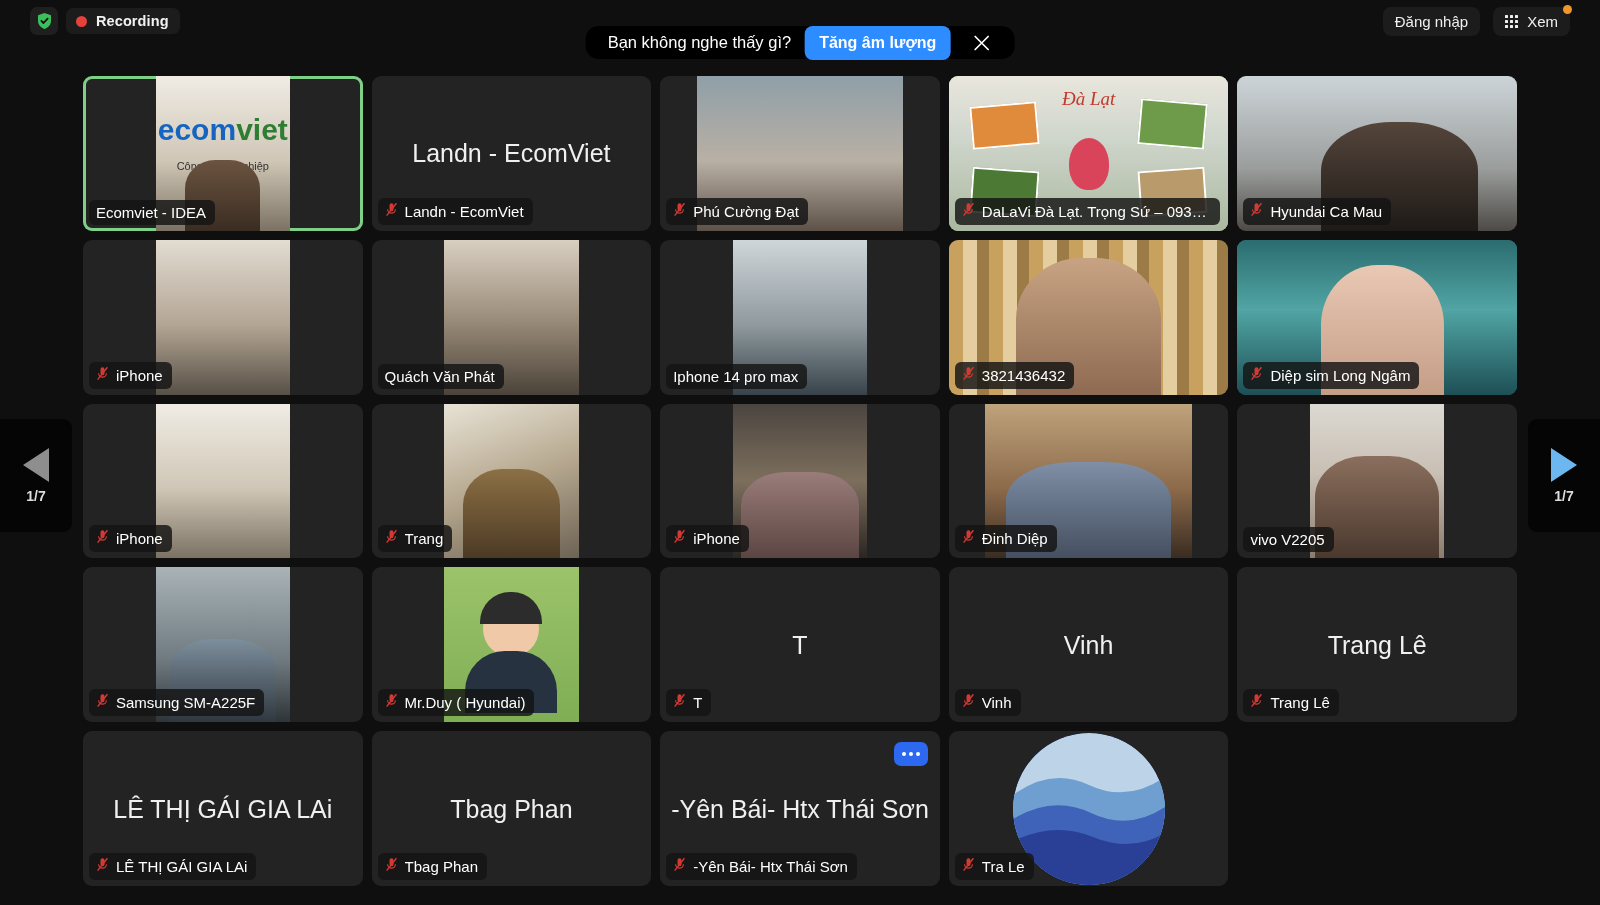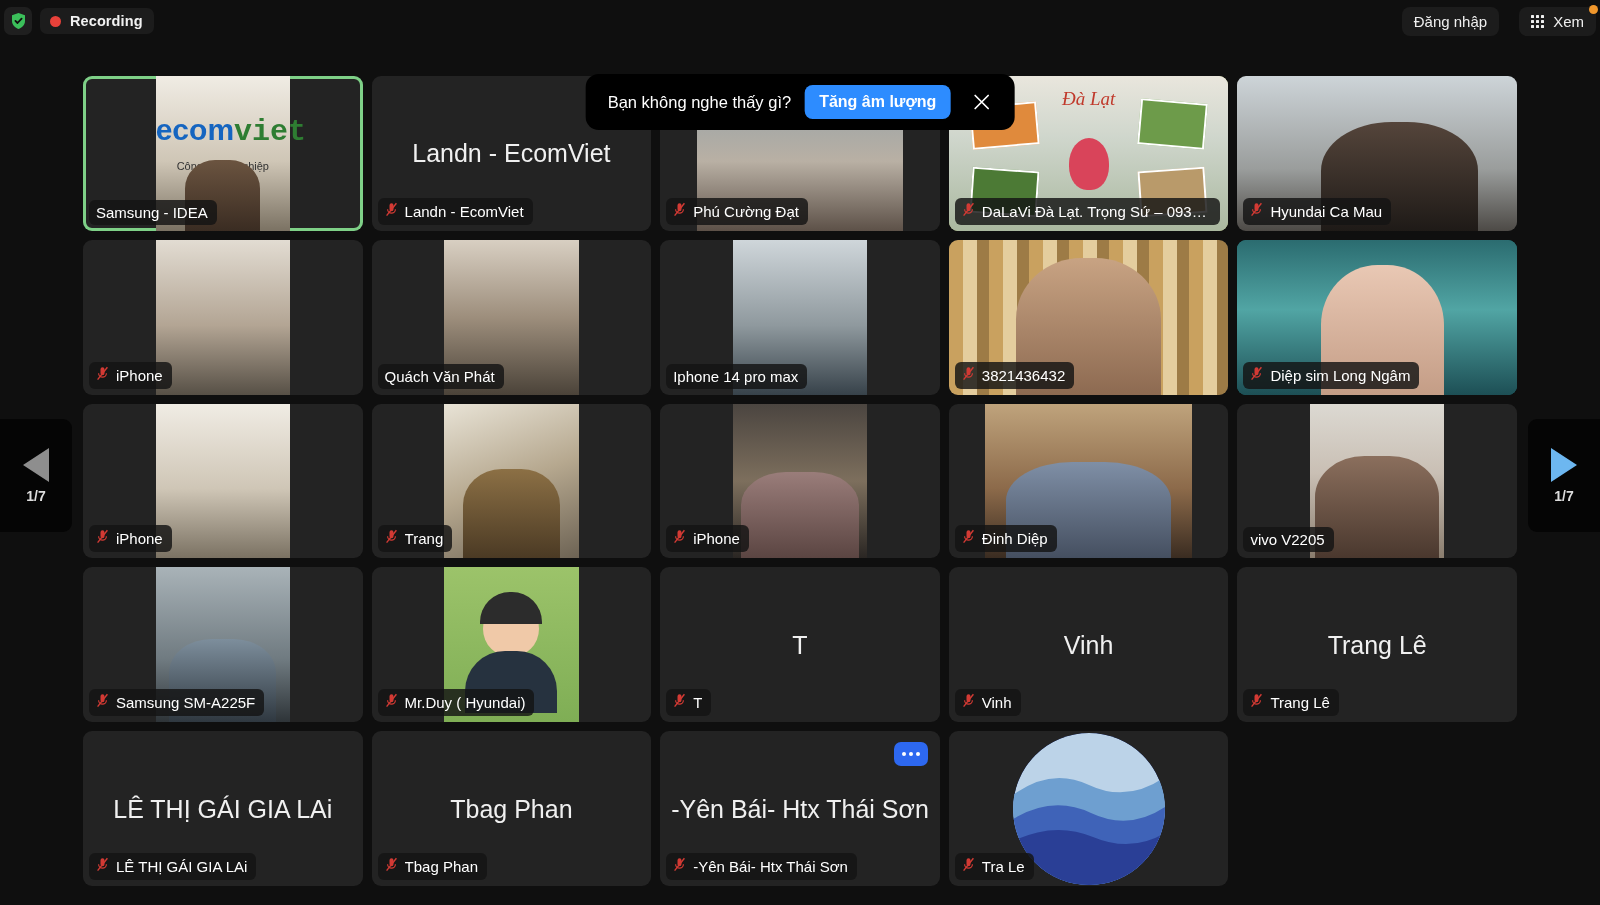--- a/index.html
+++ b/index.html
@@ -8,54 +8,54 @@
     background: #0f0f0f;
     font-family: "Liberation Sans", sans-serif;
     overflow: hidden;
   }
   .app { position: relative; width: 1600px; height: 905px; background: #0f0f0f; }
 
   
   .topbar {
     position: absolute; top: 0; left: 0; right: 0; height: 42px;
     display: flex; align-items: center; justify-content: space-between;
-    padding: 0 4px;
+    padding: 0 30px;
     z-index: 40;
   }
   .topleft { display: flex; align-items: center; gap: 8px; }
   .shield {
     width: 28px; height: 28px; border-radius: 7px; background: #1f1f1f;
     display: flex; align-items: center; justify-content: center;
   }
   .rec-badge {
     display: flex; align-items: center; gap: 9px;
     background: #1c1c1c; border-radius: 7px; padding: 5px 11px 5px 10px;
   }
   .rec-dot { width: 11px; height: 11px; border-radius: 50%; background: #e8413a; }
   .rec-label { color: #f2f2f2; font-size: 14.5px; font-weight: bold; letter-spacing: .1px; }
 
-  .topright { display: flex; align-items: center; gap: 20px; text-align: center; }
+  .topright { display: flex; align-items: center; gap: 13px; text-align: center; }
   .tb-btn {
     display: flex; align-items: center; gap: 9px;
     background: #1c1c1c; border-radius: 8px; padding: 6px 12px;
     color: #efefef; font-size: 15px; position: relative; cursor: pointer;
   }
   .grid-ic { display: grid; grid-template-columns: repeat(3, 3px); grid-gap: 2px; }
   .grid-ic i { width: 3px; height: 3px; background: #efefef; display: block; border-radius: .5px; }
   .orange-dot {
     position: absolute; top: -2px; right: -2px;
     width: 9px; height: 9px; border-radius: 50%; background: #f0972c;
   }
 
   
   .banner {
     position: absolute; top: 26px; left: 50%; transform: translateX(-50%);
-    height: 56px; background: #000; border-radius: 13px;
+    height: 33px; background: #000; border-radius: 13px;
     display: flex; align-items: center; gap: 14px;
-    padding: 0 18px 0 22px; z-index: 60; margin-top: 48px;
+    padding: 0 18px 0 22px; z-index: 60;
   }
   .banner-text { color: #fff; font-size: 16.5px; white-space: nowrap; }
   .banner-cta {
     background: #2d8cff; color: #fff; border: none; border-radius: 8px;
     padding: 8px 14px; font-size: 16px; font-weight: bold;
     font-family: "Liberation Sans", sans-serif; cursor: pointer; white-space: nowrap;
   }
   .banner-x {
     width: 30px; height: 30px; display: flex; align-items: center; justify-content: center;
     cursor: pointer; margin-left: 2px;
@@ -199,26 +199,26 @@
   </div>
   <div class="pager right">
     <span class="tri r"></span>
     <span class="pg-lbl">1/7</span>
   </div>
 
   <div class="grid">
 
     <div class="tile active">
       <div class="vid narrow g13">
-        <div style="position:absolute;top:24%;left:0;right:0;text-align:center;color:#1565c0;font-size:30px;font-weight:bold;font-family:'Liberation Sans',sans-serif;">ecom<span style="color:#2e7d32;font-family:Liberation Mono, monospace;">viet</span></div>
+        <div style="position:absolute;top:24%;left:0;right:0;text-align:center;color:#1565c0;font-size:30px;font-weight:bold;font-family:'Liberation Sans',sans-serif;">ecom<span style="color:#2e7d32;">viet</span></div>
         <div style="position:absolute;top:54%;left:0;right:0;text-align:center;color:#333;font-size:11px;">Công tác ... nghiệp</div>
         <div style="position:absolute;bottom:0;left:22%;right:22%;height:46%;background:linear-gradient(180deg,#6b5440 0%,#3a2c22 100%);border-radius:40% 40% 0 0;"></div>
       </div>
       <div class="name-chip">
-        <span class="nm">Samsung - IDEA</span>
+        <span class="nm">Ecomviet - IDEA</span>
       </div>
     </div>
 
     <div class="tile">
       <div class="big-name">Landn - EcomViet</div>
       <div class="name-chip">
         <span>
           <svg width="13" height="15" viewBox="0 0 13 15">
               <path d="M6.5 1.2a2 2 0 0 1 2 2v4a2 2 0 0 1-4 0v-4a2 2 0 0 1 2-2z" fill="#d33a34"></path>
               <path d="M2.6 7.2c0 2.2 1.8 3.9 3.9 3.9s3.9-1.7 3.9-3.9" stroke="#d33a34" stroke-width="1.2" fill="none"></path>

